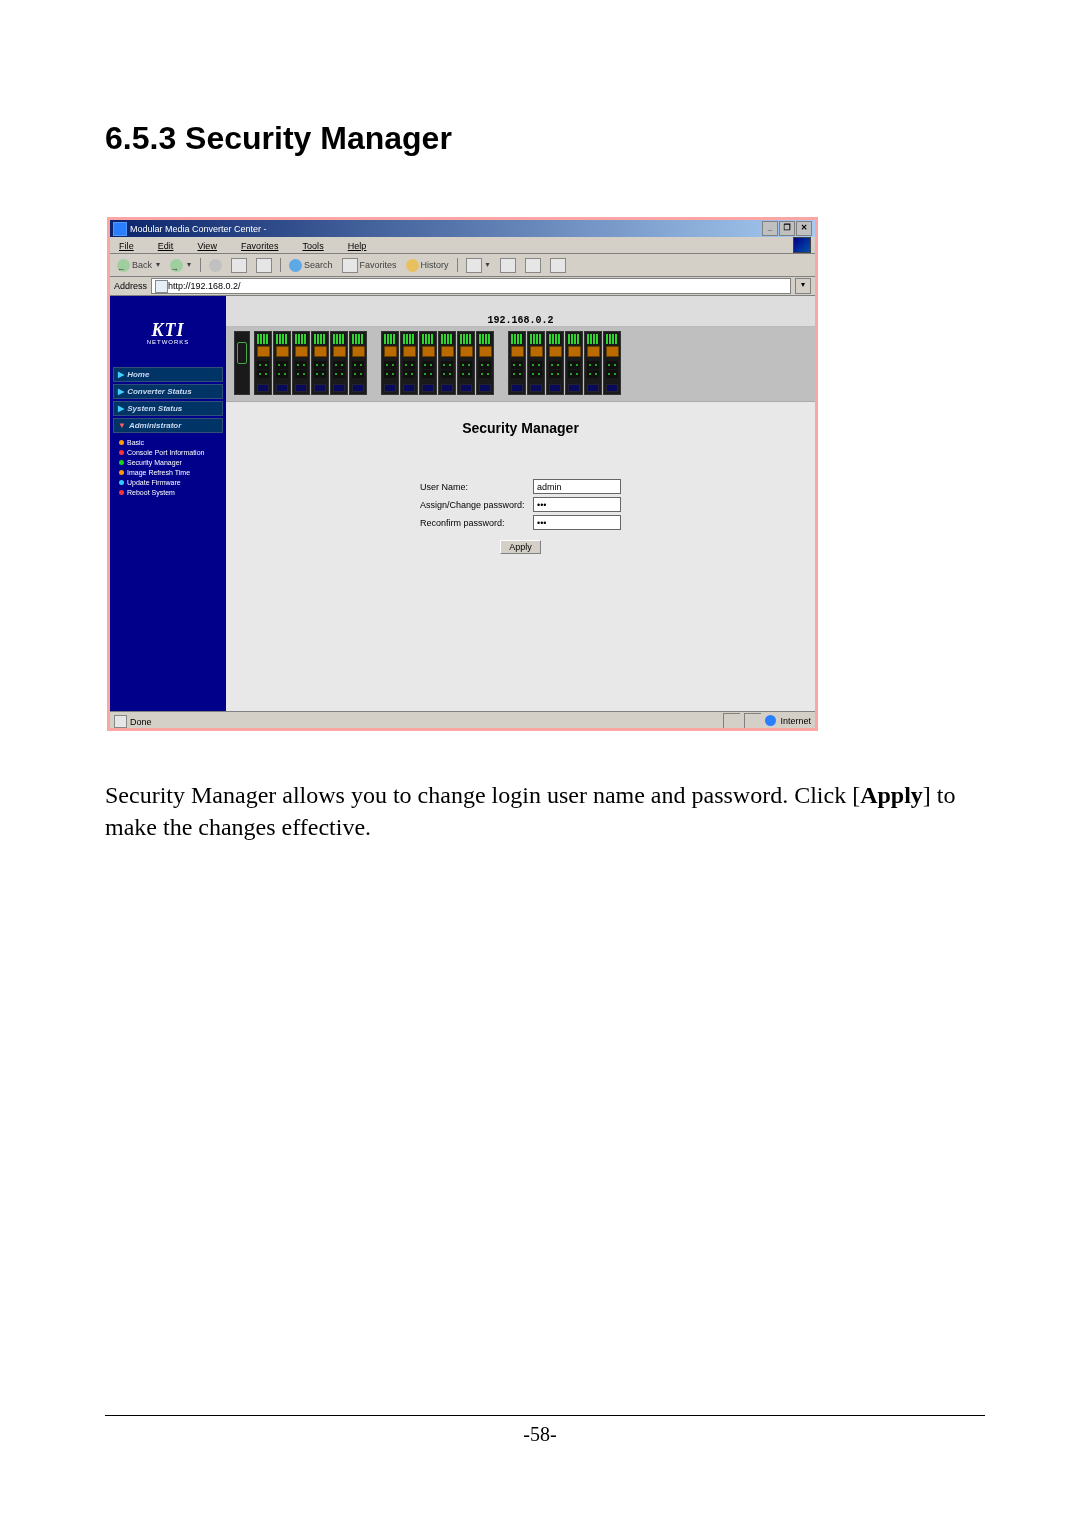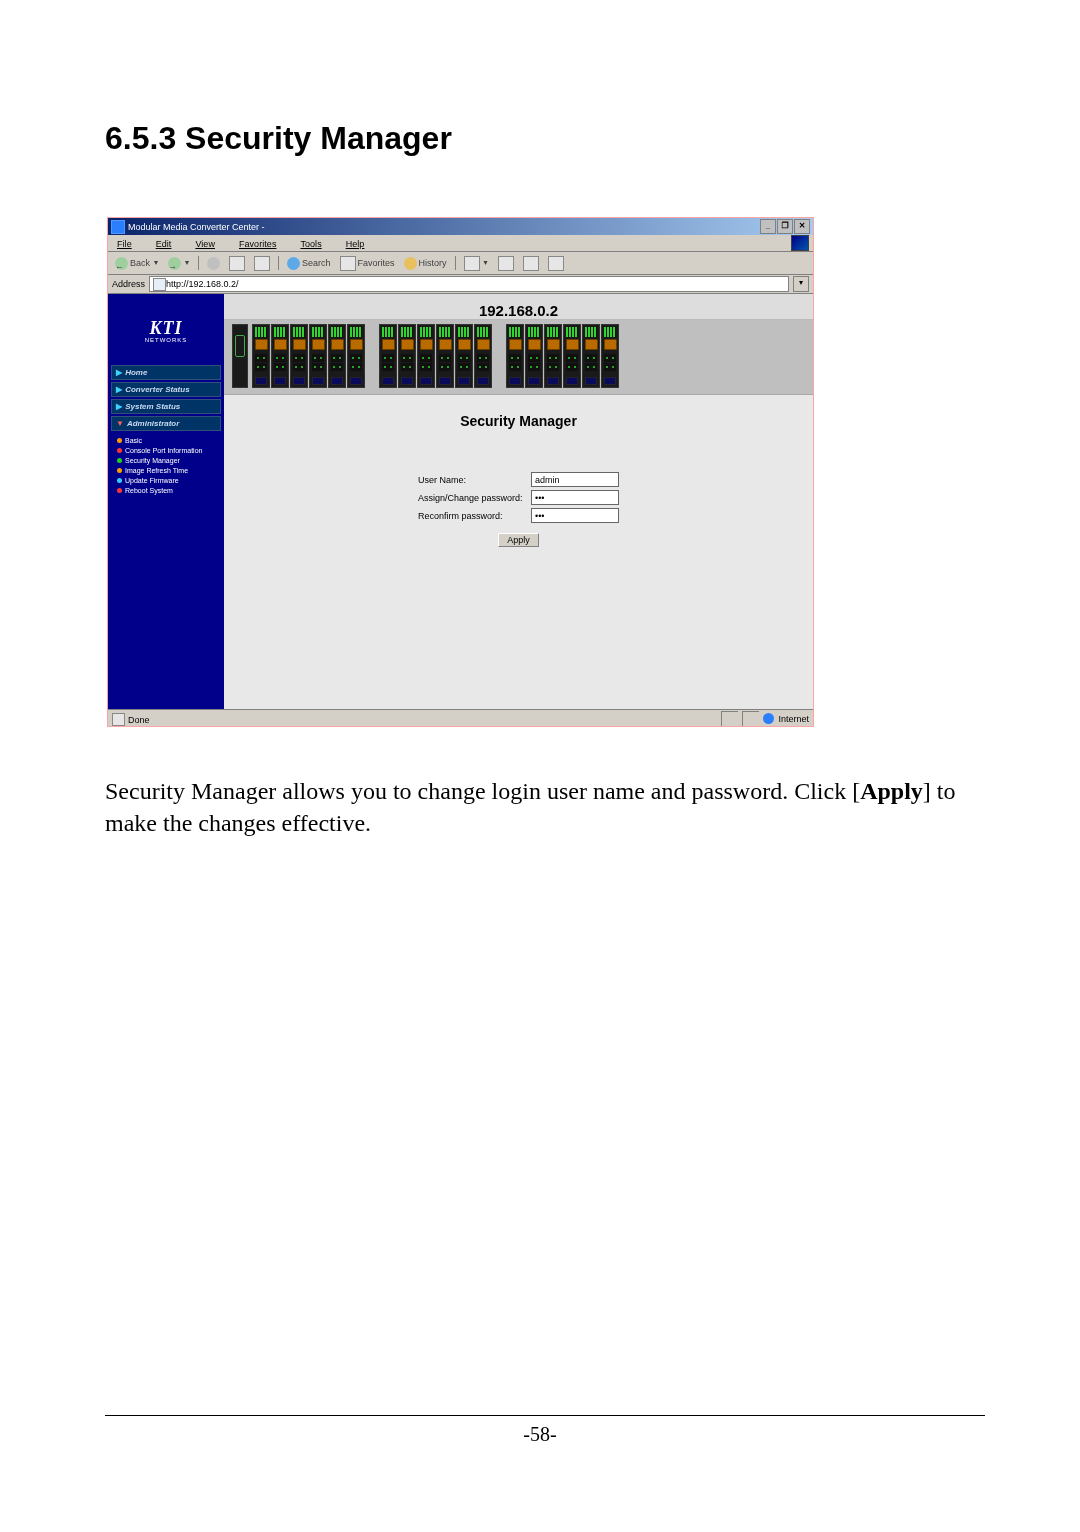--- a/index.html
+++ b/index.html
@@ -44,21 +44,21 @@
     position: absolute;
     left: 105px; right: 95px;
     bottom: 116px;
     border-top: 1px solid #000;
   }
 
   
   .screenshot-wrapper {
     width: 705px;
     margin-left: 2px;
-    border: 1px solid #fca5a5;
+    border: 3px solid #fca5a5;
     background: #bef264;
     font-family: Tahoma, Arial, sans-serif;
     font-size: 9px;
     color: #000;
     margin-top: 20px;
   }
 
   
   .win-titlebar {
     display: flex;
@@ -274,25 +274,25 @@
 
   .main-panel {
     flex:1;
     background:#e8e8e8;
     display:flex;
     flex-direction:column;
     position:relative;
   }
   .ip-banner {
     text-align:center;
-    font-family: Liberation Sans, sans-serif;
+    font-family: Liberation Mono, monospace;
     font-weight:bold;
-    font-size:15px;
+    font-size:10px;
     color:#000;
-    padding:8px 0 0 0;
+    padding:19px 0 0 0;
     background:#ddd;
     border-bottom:1px solid #bbb;
   }
   .rack-strip {
     display:flex;
     gap:4px;
     padding:4px 8px 6px 8px;
     background:#bfbfbf;
     border-bottom:1px solid #aaa;
   }

